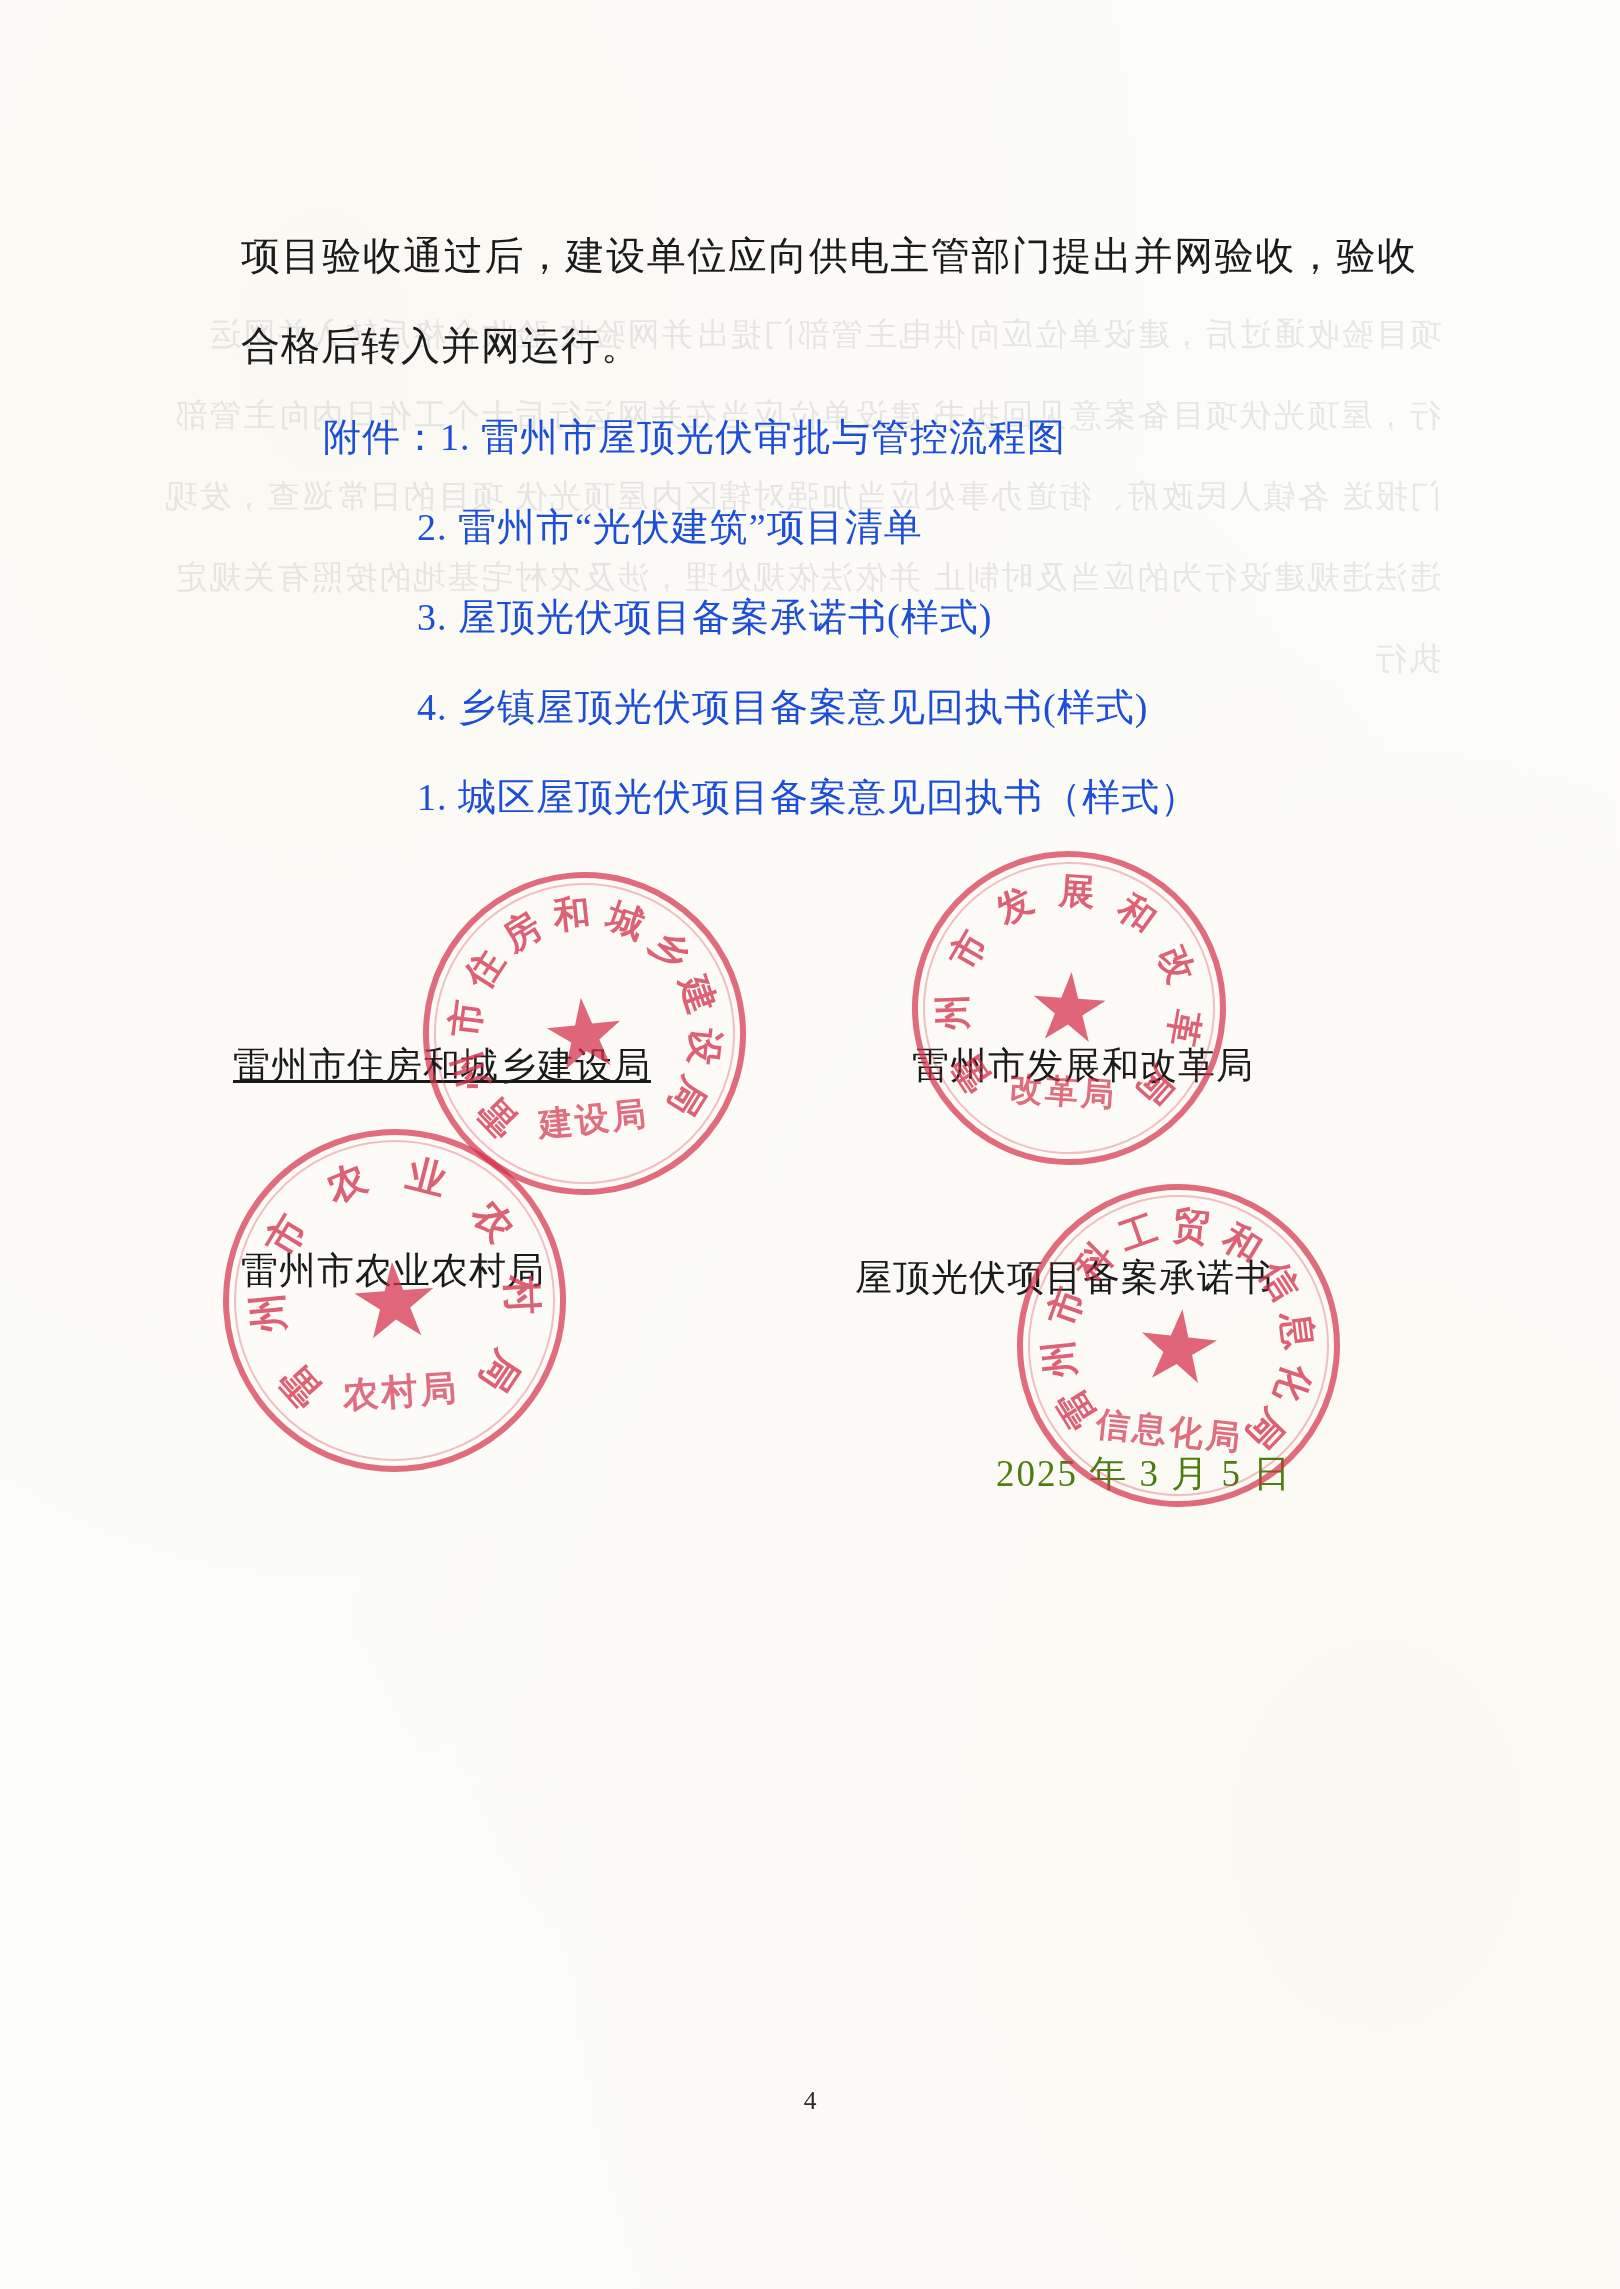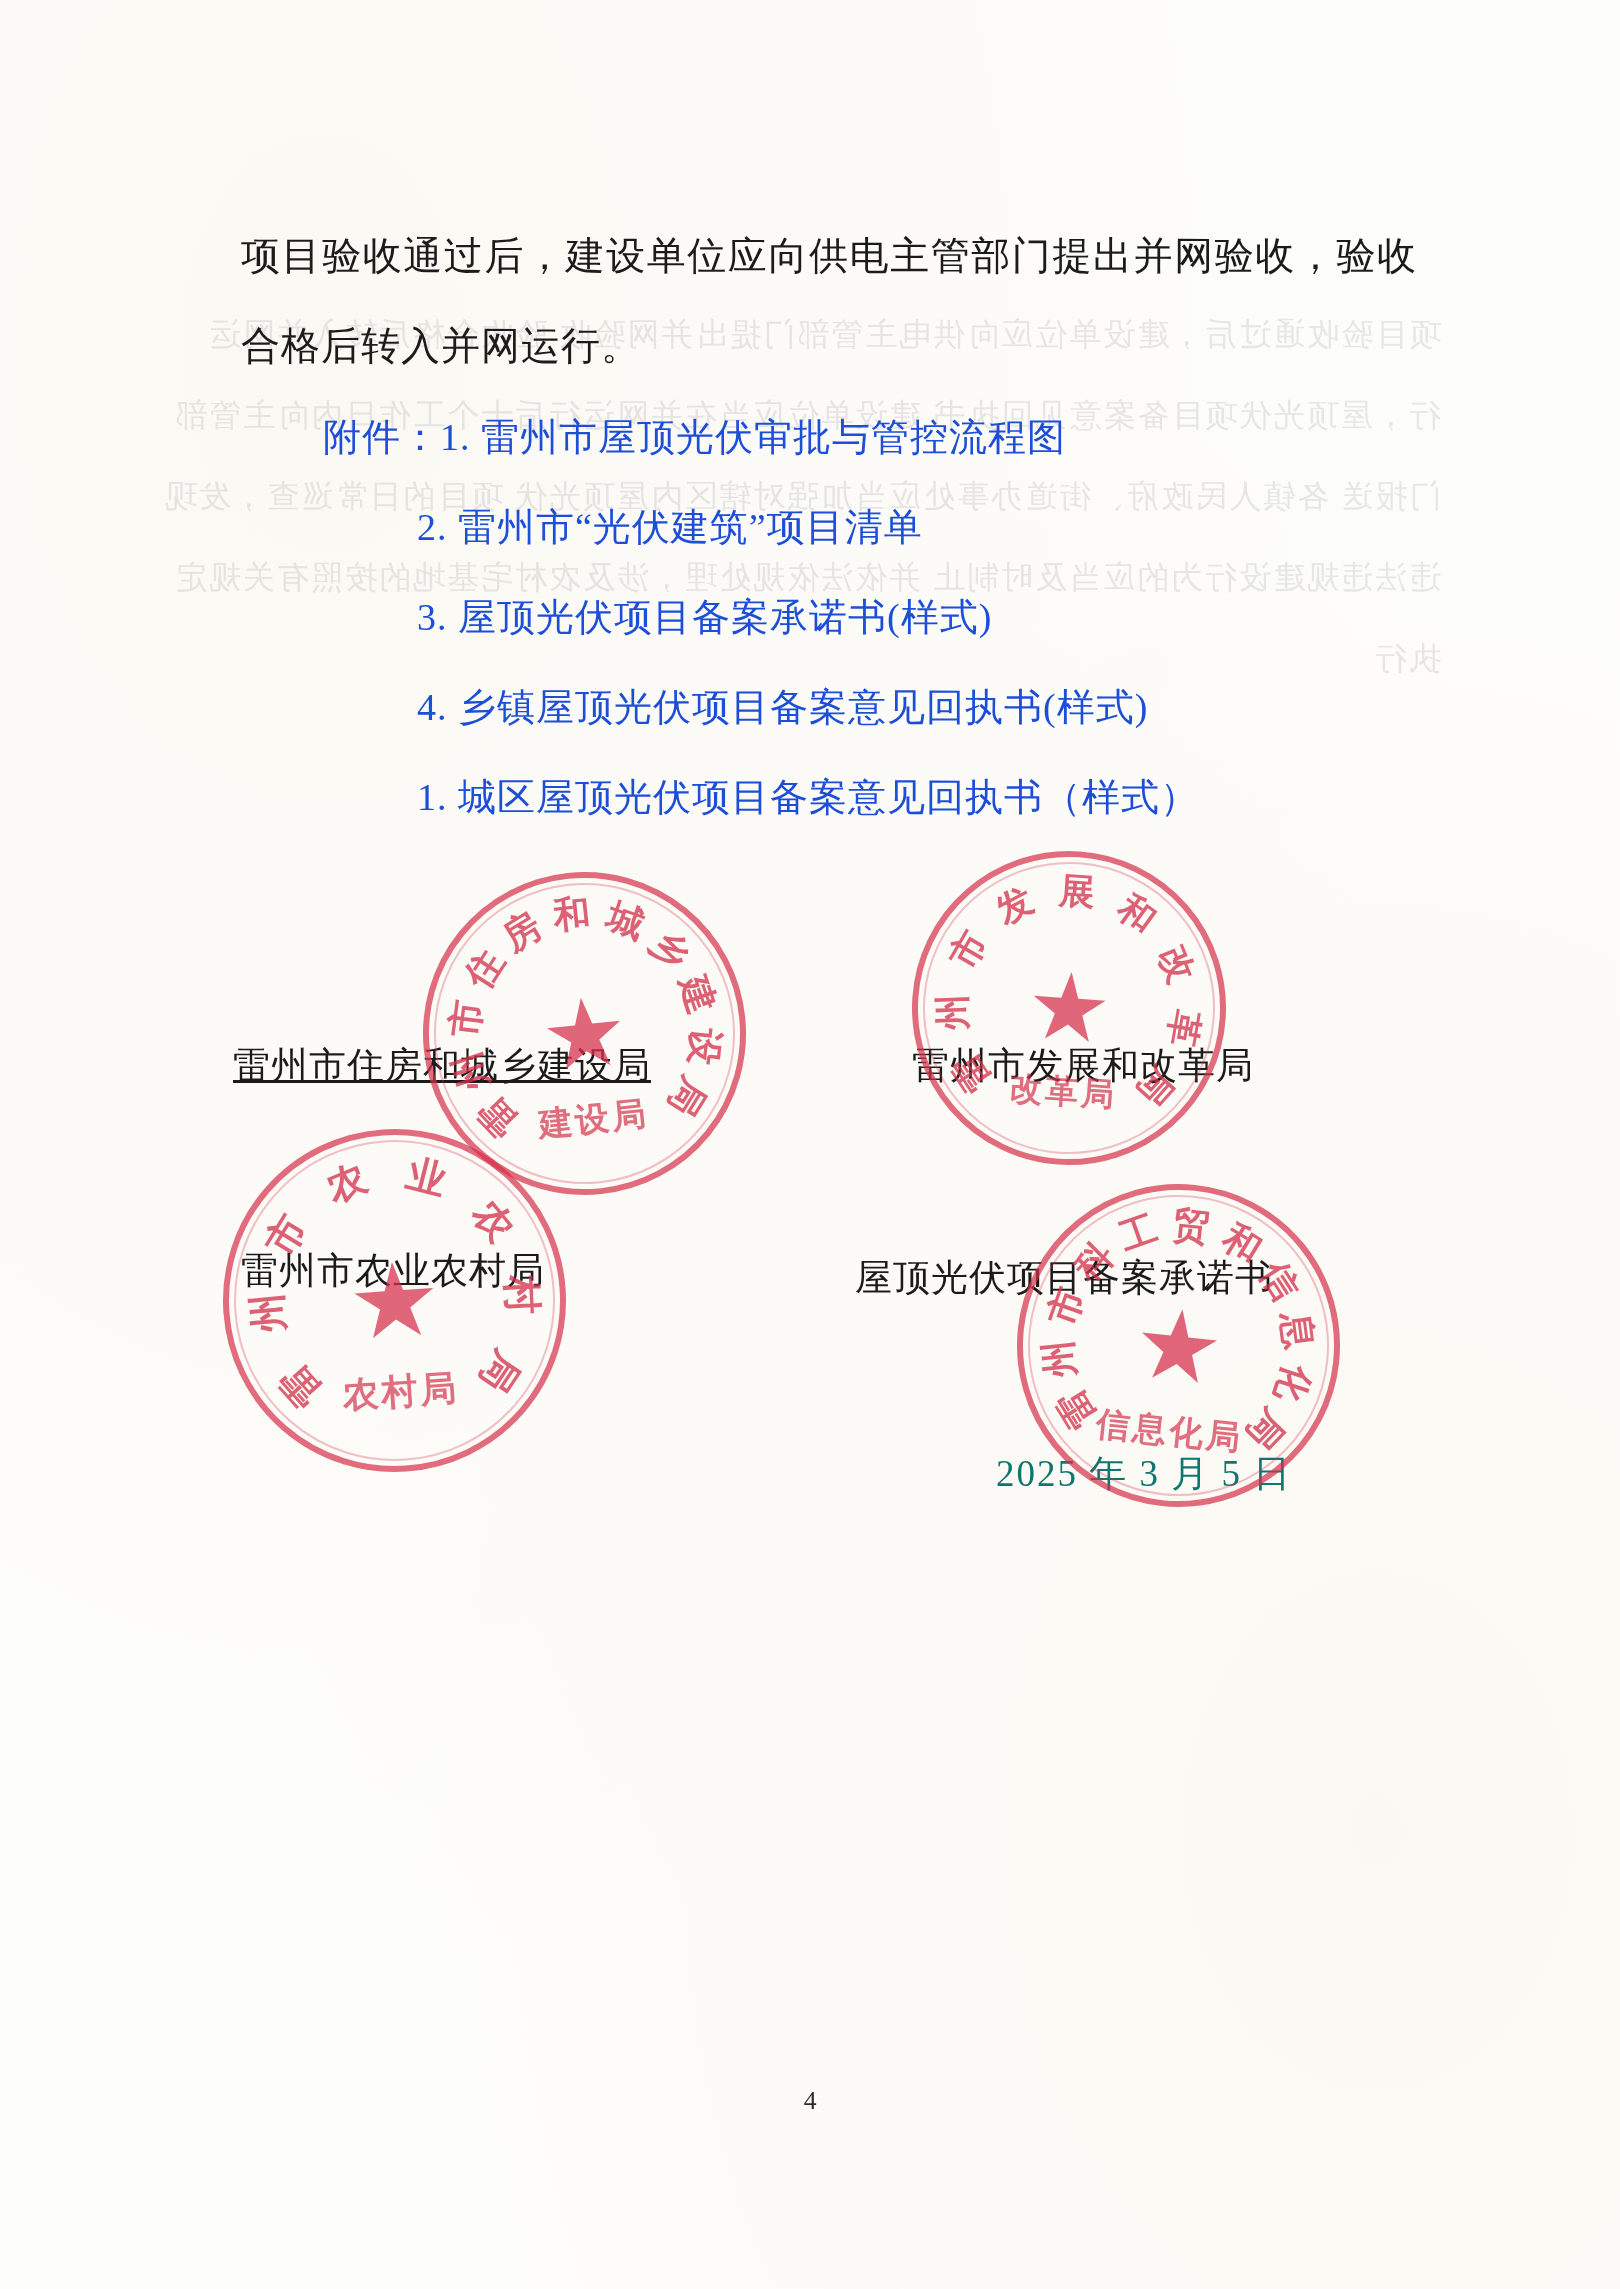--- a/index.html
+++ b/index.html
@@ -101,21 +101,21 @@
   .signer.s0 { left: 233px; top: 1.5px; text-decoration: underline; }
   .signer.s1 { left: 912px; top: 1.5px; }
   .signer.s2 { left: 241px; top: 207px; }
   .signer.s3 { left: 855px; top: 214px; }
 
   .doc-date {
     position: absolute;
     left: 996px;
     top: 1449px;
     font-size: 37px;
-    color: #0f766e;
+    color: #4d7c0f;
     letter-spacing: 2px;
     white-space: nowrap;
   }
 
   .page-number {
     position: absolute;
     left: 0;
     top: 2086px;
     width: 1620px;
     text-align: center;

